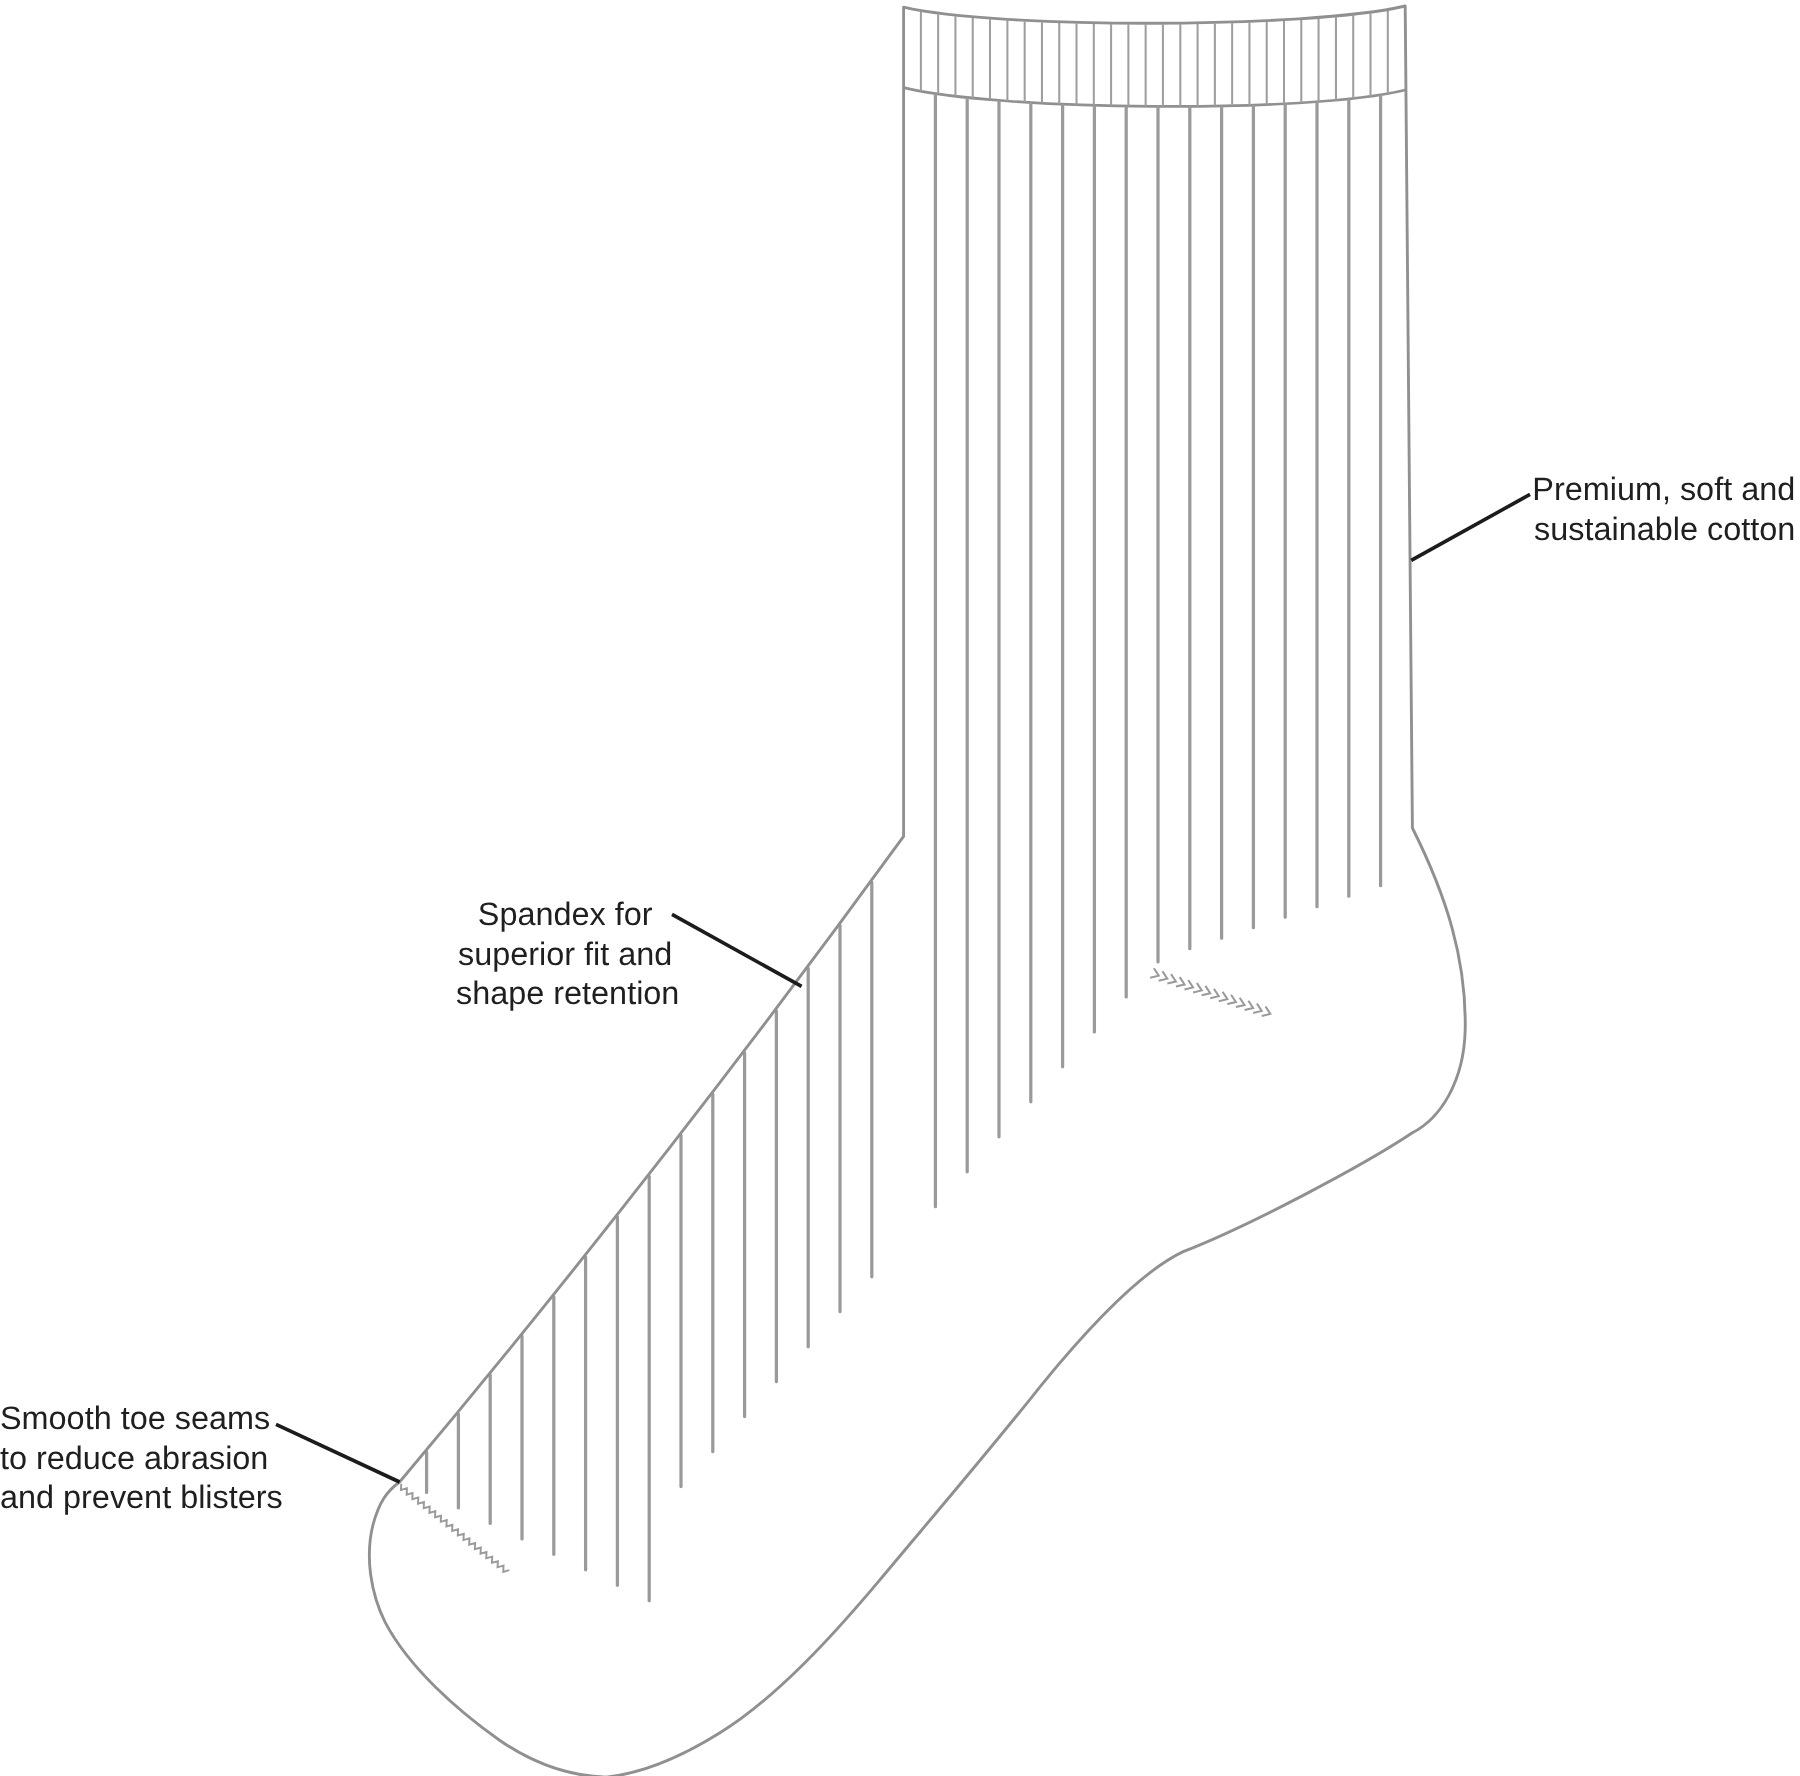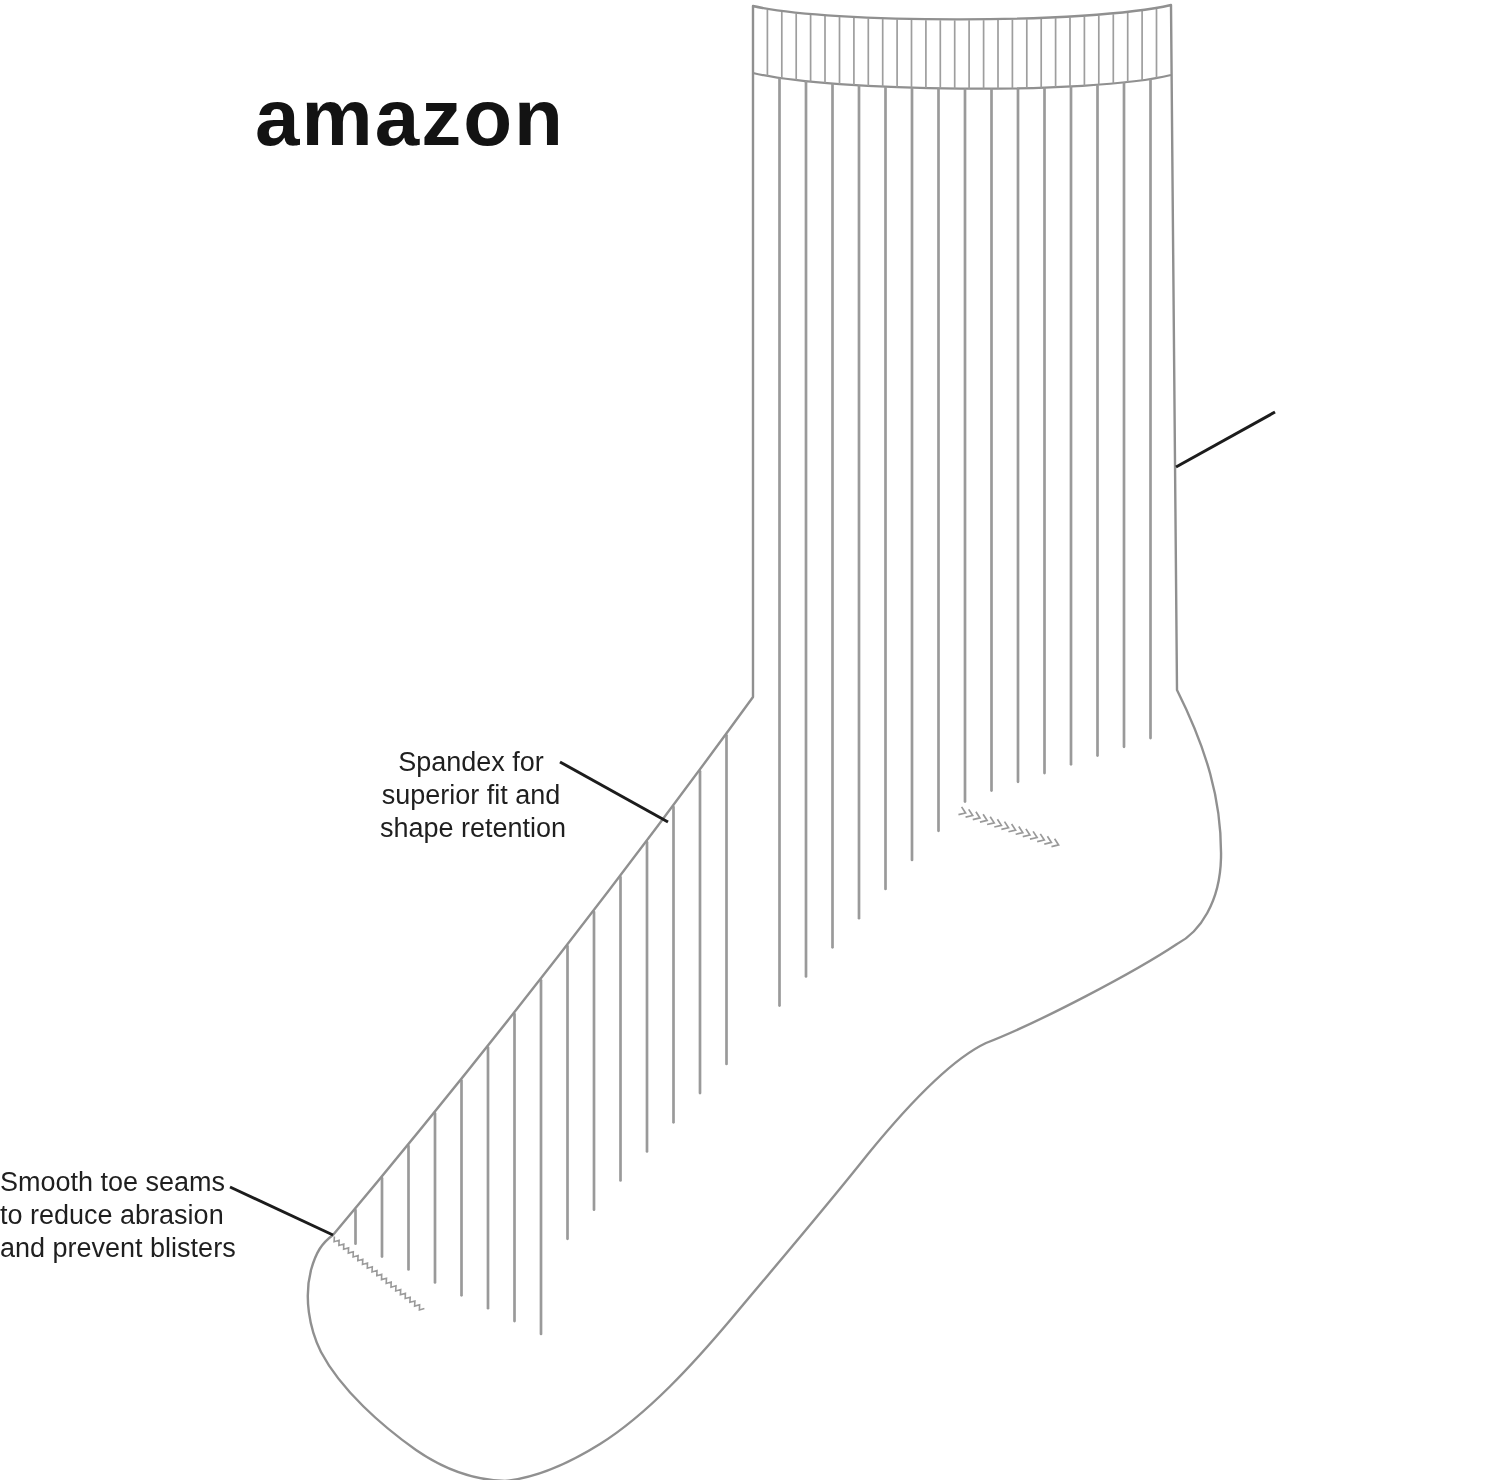--- a/index.html
+++ b/index.html
@@ -117,23 +117,26 @@
         <path d="M 753 6 C 830 24 1090 24 1171 5 L 1177 690 C 1206 748 1222 800 1221 858 C 1220 902 1200 932 1177 944 C 1135 972 1040 1022 986 1043 C 950 1060 908 1105 868 1154 C 822 1212 772 1270 732 1318 C 695 1362 648 1414 600 1444 C 568 1464 534 1478 505 1481 C 472 1480 442 1468 416 1450 C 382 1426 341 1390 321 1352 C 309 1328 304 1297 311 1270 C 316 1252 322 1243 333 1235 C 480 1060 620 880 753 697 Z" fill="none" stroke="#909090" stroke-width="2.4" stroke-linejoin="round"></path>
       </g>
       <g stroke="#1c1c1c" stroke-width="3">
         <line x1="1176" y1="467" x2="1275" y2="412"></line>
         <line x1="560" y1="762" x2="668" y2="822"></line>
         <line x1="230" y1="1187" x2="333" y2="1235"></line>
       </g>
     </svg>
 
   <div class="logo">
-    <div>amazon</div>
   </div>
 
+  <div class="callout callout-cotton">
+    <div class="line">Premium, soft and</div>
+    <div class="line">sustainable cotton</div>
+  </div>
 
   <div class="callout callout-toe">
     <div class="line">Smooth toe seams</div>
     <div class="line">to reduce abrasion</div>
     <div class="line">and prevent blisters</div>
   </div>
 
   <div class="callout callout-spandex">
     <div class="line">Spandex for</div>
     <div class="line">superior fit and</div>

